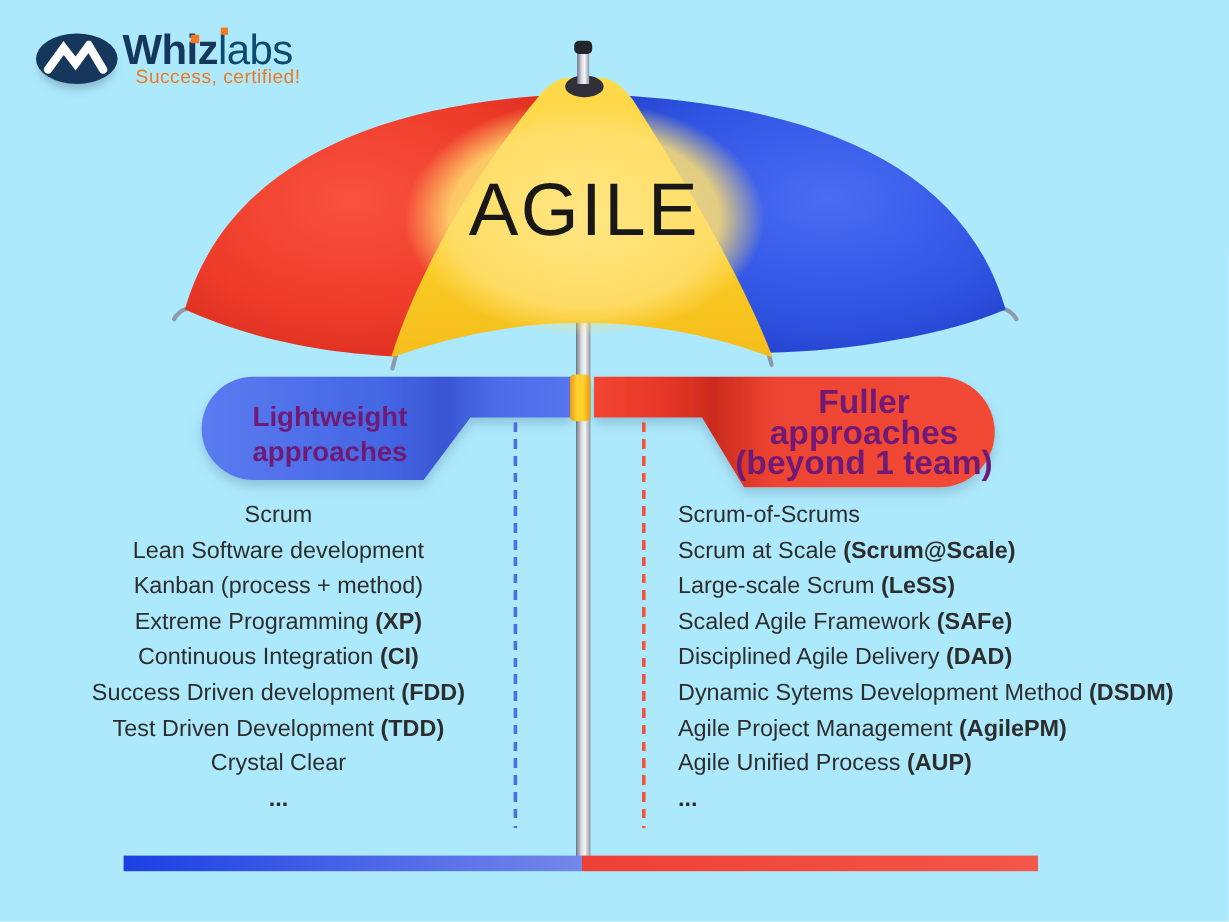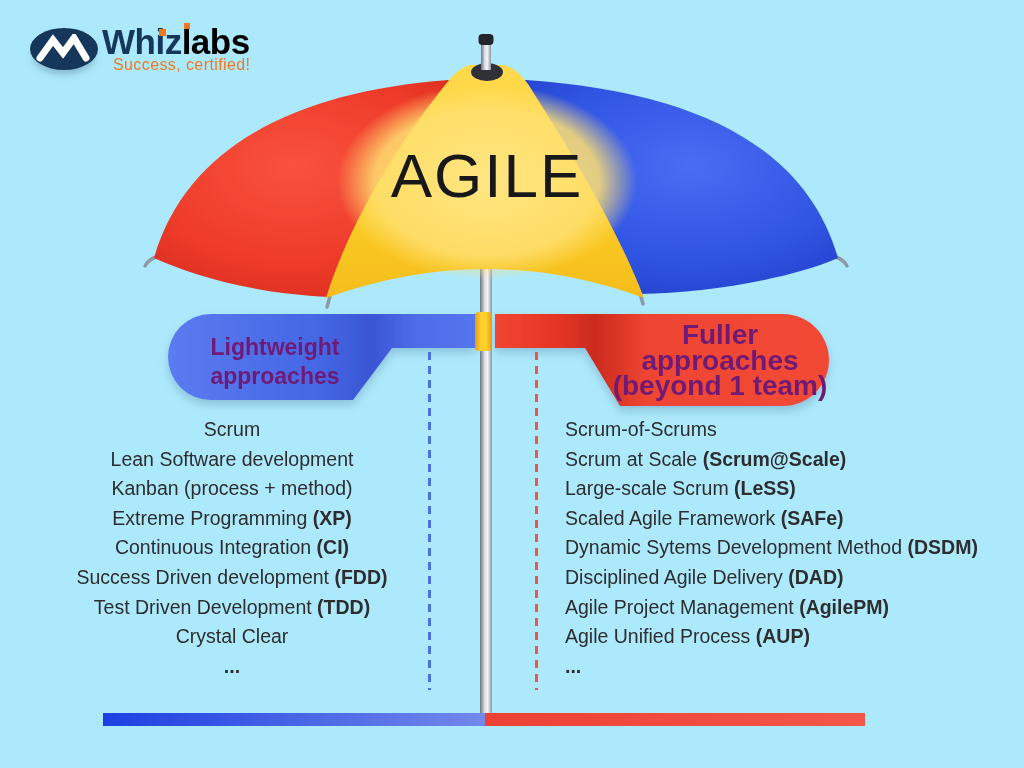--- a/index.html
+++ b/index.html
@@ -11,21 +11,21 @@
   .abs{position:absolute;}
   svg.art{position:absolute;left:0;top:0;width:1024px;height:768px;}
 
   
   .logo-ellipse{
     left:30px;top:28px;width:68px;height:42px;border-radius:50%;
     background:#16375c;box-shadow:0 7px 7px -3px rgba(90,120,150,.45);
   }
   .logo-w{position:absolute;left:6px;top:6px;}
   .brand{left:102px;top:22px;font-size:35px;font-weight:700;letter-spacing:-0.5px;color:#16375c;white-space:nowrap;}
-  .brand .accent{color:#000000;font-weight:700;}
+  .brand .accent{color:#0c4a6e;font-weight:400;}
   .i-dot{left:159px;top:29px;width:7px;height:7px;background:#f0791f;}
   .i-dot2{left:184px;top:23px;width:6px;height:6px;background:#f0791f;}
   .tagline{left:113px;top:56px;font-size:16px;color:#f0791f;letter-spacing:.4px;white-space:nowrap;}
 
   
   .agile-title{
     left:337px;top:140px;width:300px;text-align:center;
     font-size:62px;font-weight:400;letter-spacing:2px;color:#181818;
   }
 
@@ -188,20 +188,20 @@
       <div class="list-item"><span>Success Driven development</span><span class="acr"> (FDD)</span></div>
       <div class="list-item"><span>Test Driven Development</span><span class="acr"> (TDD)</span></div>
       <div class="list-item"><span>Crystal Clear</span></div>
       <div class="list-item"><span class="acr">...</span></div>
     </div>
   <div class="abs mlist mlist-right">
       <div class="list-item"><span>Scrum-of-Scrums</span></div>
       <div class="list-item"><span>Scrum at Scale</span><span class="acr"> (Scrum@Scale)</span></div>
       <div class="list-item"><span>Large-scale Scrum</span><span class="acr"> (LeSS)</span></div>
       <div class="list-item"><span>Scaled Agile Framework</span><span class="acr"> (SAFe)</span></div>
+      <div class="list-item"><span>Disciplined Agile Delivery</span><span class="acr"> (DAD)</span></div>
       <div class="list-item"><span>Dynamic Sytems Development Method</span><span class="acr"> (DSDM)</span></div>
-      <div class="list-item"><span>Disciplined Agile Delivery</span><span class="acr"> (DAD)</span></div>
       <div class="list-item"><span>Agile Project Management</span><span class="acr"> (AgilePM)</span></div>
       <div class="list-item"><span>Agile Unified Process</span><span class="acr"> (AUP)</span></div>
       <div class="list-item"><span class="acr">...</span></div>
     </div>
 
 </div>
 
 </body></html>

